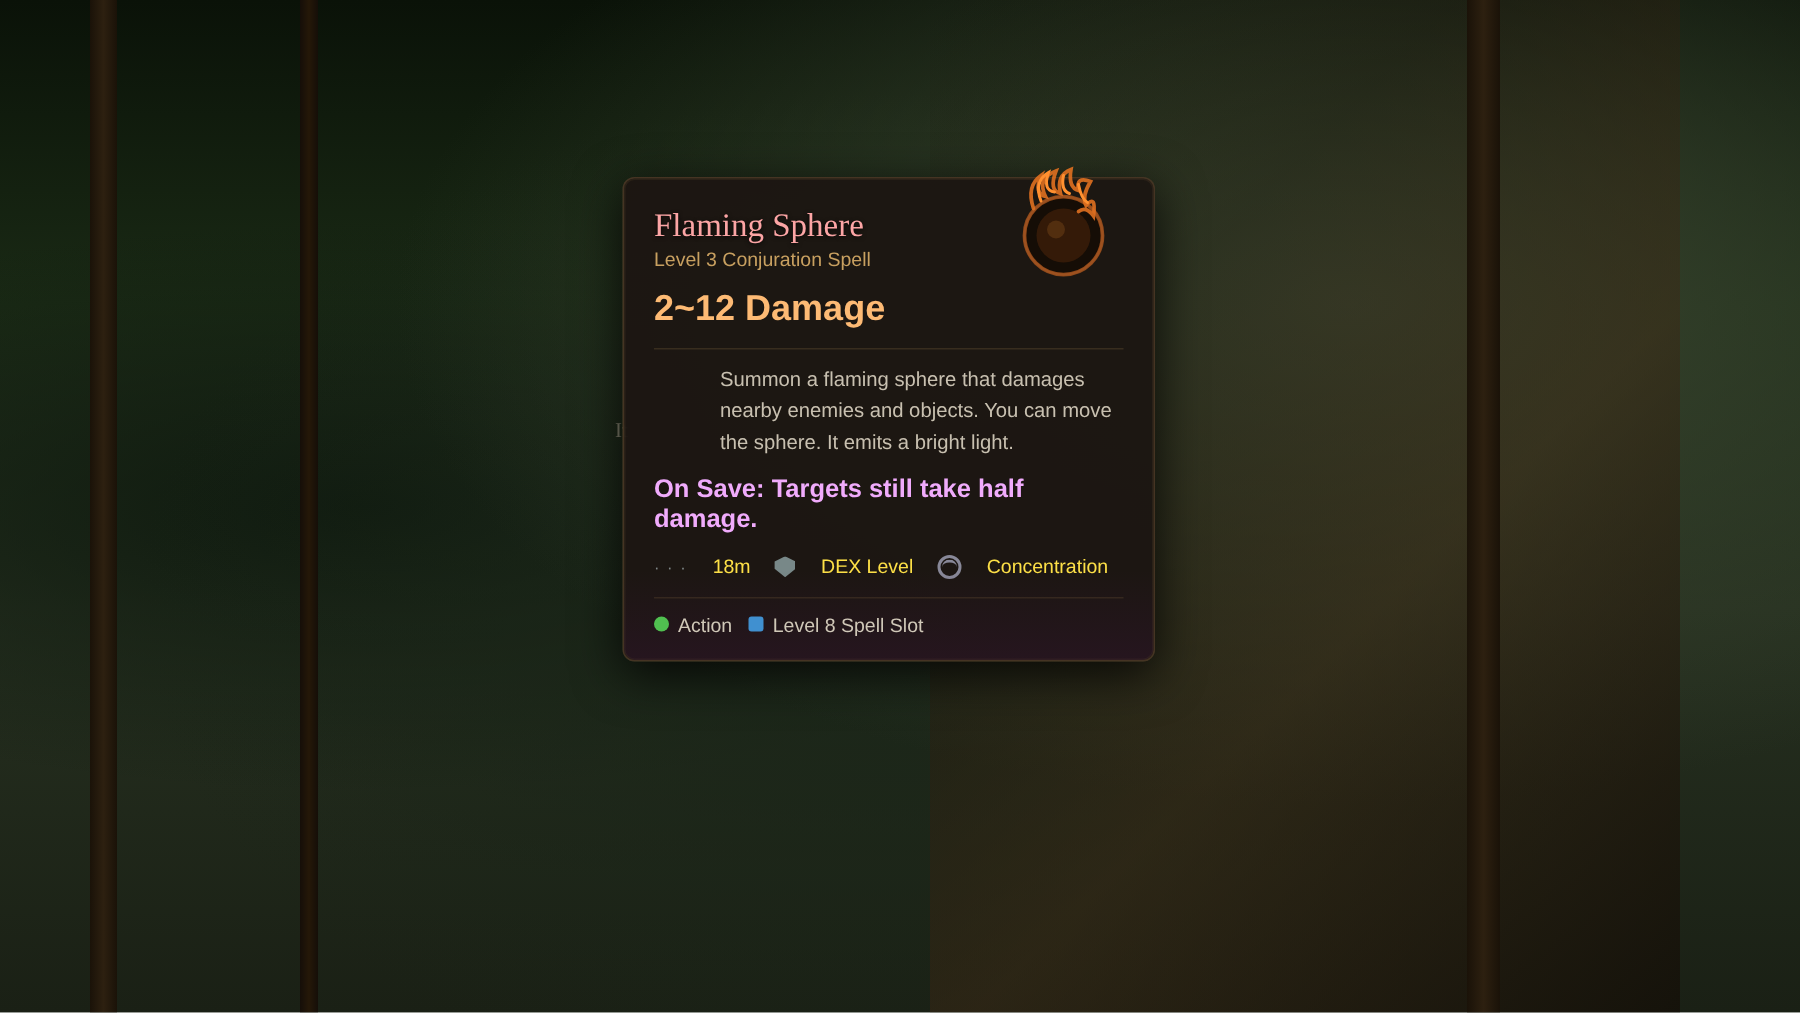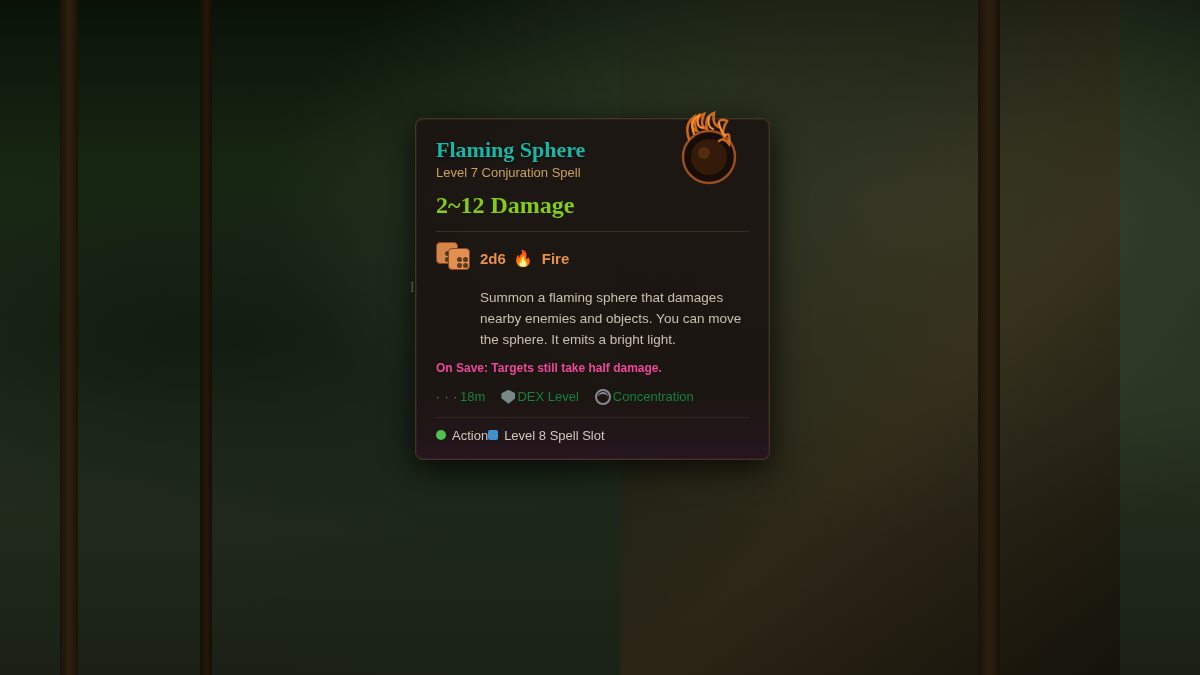--- a/index.html
+++ b/index.html
@@ -126,41 +126,41 @@
       height: 90px;
     }
 
     .fire-orb {
       width: 80px;
       height: 80px;
       position: relative;
     }
 
     .spell-name {
-      color: #14b8a6;
+      color: #fca5a5;
       font-size: 22px;
-      font-weight: bold;
+      font-weight: normal;
       margin-bottom: 2px;
       text-shadow: 0 1px 3px rgba(0,0,0,0.8);
       font-family: 'Georgia', serif;
     }
 
     .spell-subtitle {
       color: #c8a060;
       font-size: 13px;
       margin-bottom: 12px;
       font-family: Arial, sans-serif;
     }
 
     .damage-text {
-      color: #84cc16;
+      color: #fdba74;
       font-size: 24px;
       font-weight: bold;
       margin-bottom: 12px;
-      font-family: Liberation Serif, serif;
+      font-family: Liberation Sans, sans-serif;
     }
 
     .divider {
       border: none;
       border-top: 1px solid rgba(100, 80, 50, 0.4);
       margin: 10px 0;
     }
 
     .damage-row {
       display: flex;
@@ -223,53 +223,53 @@
     .description {
       color: #c8c0b0;
       font-size: 13.5px;
       line-height: 1.55;
       margin-bottom: 10px;
       font-family: Arial, sans-serif;
       margin-left: 44px;
     }
 
     .on-save {
-      color: #ec4899;
-      font-size: 12px;
+      color: #f0abfc;
+      font-size: 17px;
       font-weight: bold;
       margin-bottom: 14px;
       font-family: Arial, sans-serif;
     }
 
     .stats-row {
       display: flex;
       align-items: center;
       gap: 16px;
       margin-bottom: 12px;
     }
 
     .stat-item {
       display: flex;
       align-items: center;
-      gap: 2px;
-      color: #15803d;
+      gap: 17px;
+      color: #fde047;
       font-size: 13px;
       font-family: Arial, sans-serif;
     }
 
     .bottom-divider {
       border: none;
       border-top: 1px solid rgba(100, 80, 50, 0.35);
       margin-bottom: 10px;
     }
 
     .cost-row {
       display: flex;
       align-items: center;
-      gap: 0;
+      gap: 11px;
       position: relative;
       z-index: 1;
     }
 
     .cost-item {
       display: flex;
       align-items: center;
       gap: 6px;
       font-size: 13px;
       font-family: Arial, sans-serif;
@@ -366,37 +366,26 @@
       <path d="M 40 8 Q 38 18 44 20" fill="none" stroke="#ff9030" stroke-width="2" stroke-linecap="round"></path>
       <path d="M 50 14 Q 52 24 56 26" fill="none" stroke="#ff9030" stroke-width="2" stroke-linecap="round"></path>
 
       <circle cx="40" cy="48" r="18" fill="rgba(180,80,20,0.2)"></circle>
       <circle cx="35" cy="44" r="6" fill="rgba(255,160,60,0.15)"></circle>
     </svg>
   </div>
 
   <div class="spell-name">Flaming Sphere</div>
 
-  <div class="spell-subtitle">Level 7 Conjuration Spell</div>
+  <div class="spell-subtitle">Level 3 Conjuration Spell</div>
 
   <div class="damage-text">2~12 Damage</div>
 
   <hr class="divider">
 
-  <div class="damage-row">
-
-    <div class="dice-icon">
-      <div class="die die1"></div>
-      <div class="die die2"></div>
-    </div>
-    <span class="damage-label">2d6</span>
-
-    <span class="fire-icon">🔥</span>
-    <span class="fire-label">Fire</span>
-  </div>
 
   <div class="description">Summon a flaming sphere that damages nearby enemies and objects. You can move the sphere. It emits a bright light.</div>
 
   <div class="on-save">On Save: Targets still take half damage.</div>
 
   <div class="stats-row">
 
     <div class="stat-item">
       <span class="range-dots"></span>
       <span>18m</span>

